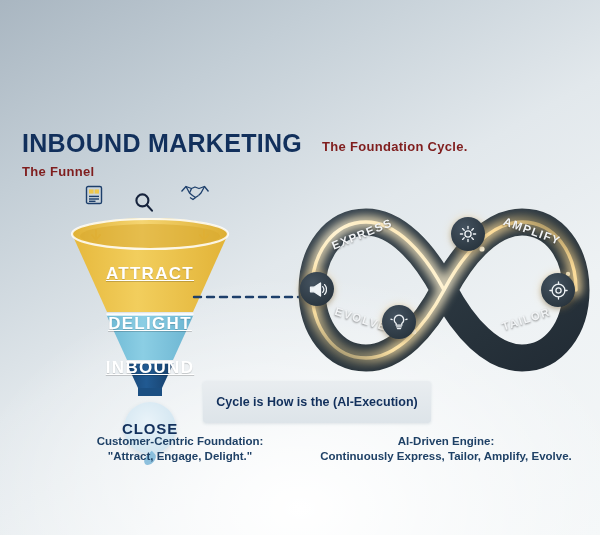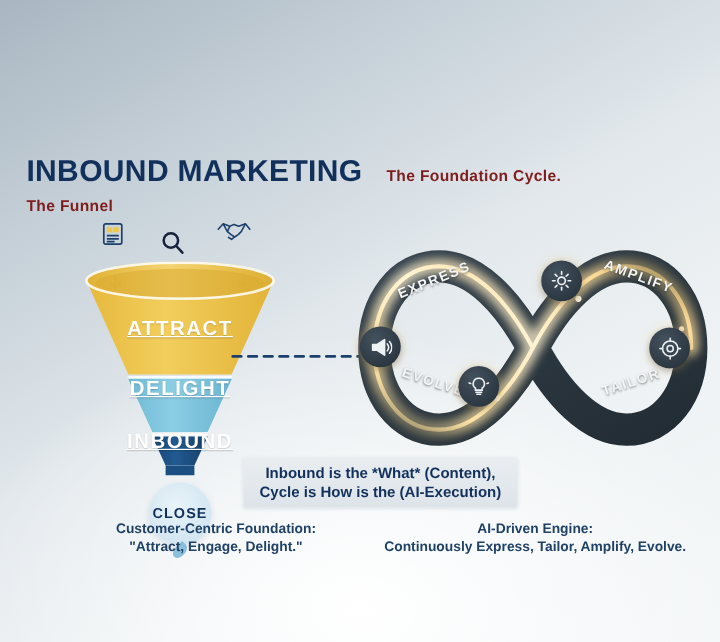--- a/index.html
+++ b/index.html
@@ -43,21 +43,21 @@
   #seg-engage{top:84px;height:44px;}
   #seg-delight{top:130px;height:40px;}
 
   .close-badge{
     position:absolute;left:50%;top:222px;transform:translateX(-50%);
     width:52px;height:52px;border-radius:50%;
     background:radial-gradient(circle at 45% 38%, #e9f3f9 0%, #d3e6f1 70%, #c6dfee 100%);
     display:flex;align-items:center;justify-content:center;
     box-shadow:0 2px 5px rgba(30,60,90,.13);
   }
-  .close-badge span{color:#12305c;font-weight:700;font-size:12px;letter-spacing:.9px;}
+  .close-badge span{color:#12305c;font-weight:700;font-size:15px;letter-spacing:.9px;}
   .drop{
     position:absolute;left:50%;top:272px;transform:translateX(-50%);
     width:9px;height:14px;background:#7ab6d8;
     border-radius:0 50% 50% 50%;
     transform:translateX(-50%) rotate(45deg);opacity:.85;
   }
 
   
   #connector{position:absolute;left:192px;top:286px;width:132px;height:22px;}
 
@@ -302,21 +302,20 @@
           <line x1="9.5" y1="0.9" x2="9.5" y2="3.1"></line>
           <line x1="9.5" y1="15.9" x2="9.5" y2="18.1"></line>
           <line x1="0.9" y1="9.5" x2="3.1" y2="9.5"></line>
           <line x1="15.9" y1="9.5" x2="18.1" y2="9.5"></line>
         </g>
       </svg>
     </div>
   </div>
 
   <div id="callout">
-    <div class="line">Inbound is the *What* (Content),</div>
     <div class="line">Cycle is How is the (AI-Execution)</div>
   </div>
 
   <div class="caption" id="caption-left">
     <div class="l1">Customer-Centric Foundation:</div>
     <div class="l2">"Attract, Engage, Delight."</div>
   </div>
 
   <div class="caption" id="caption-right">
     <div class="l1">AI-Driven Engine:</div>

